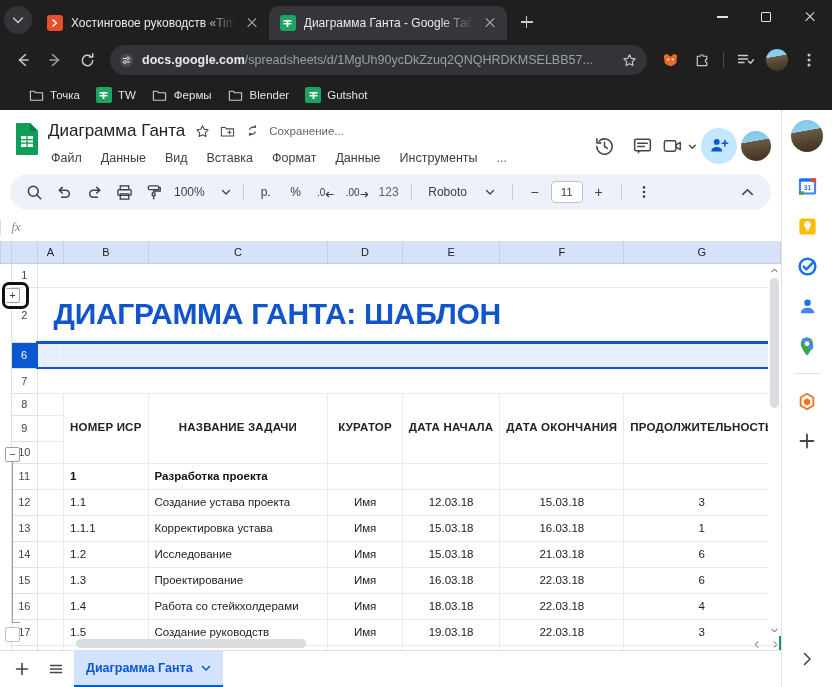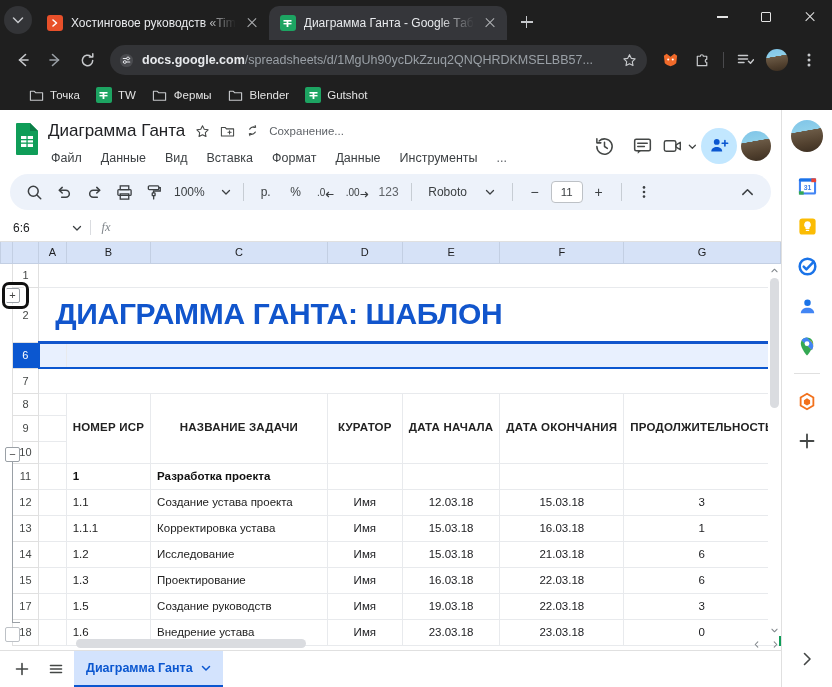--- a/index.html
+++ b/index.html
@@ -512,26 +512,20 @@
         <div class="tb-spacer"></div>
         <div class="tb">
           <svg width="15" height="15" viewBox="0 0 16 16">
               <path d="M3 10l5-5 5 5" fill="none" stroke="#3c4043" stroke-width="1.6" stroke-linecap="round" stroke-linejoin="round"></path>
             </svg>
         </div>
       </div>
     </div>
 
     <div class="formula-bar">
-      <div class="namebox">
-        <span class="namebox-text">6:6</span>
-        <svg width="10" height="10" viewBox="0 0 10 10" style="margin-right:8px;">
-            <path d="M1.5 3.5L5 7l3.5-3.5" fill="none" stroke="#3c4043" stroke-width="1.3" stroke-linecap="round" stroke-linejoin="round"></path>
-          </svg>
-      </div>
       <div class="fb-sep"></div>
       <div class="fx">fx</div>
       <div class="formula-input"></div>
     </div>
 
     <div class="grid-area">
       <div class="grid-scroll">
         <table class="sheet">
           <colgroup>
             <col style="width:26px">
@@ -669,20 +663,31 @@
             <td class="cell"></td>
             <td class="cell task-num">1.3</td>
             <td class="cell task-name">Проектирование</td>
             <td class="cell ctr">Имя</td>
             <td class="cell ctr">16.03.18</td>
             <td class="cell ctr">22.03.18</td>
             <td class="cell ctr" style="border-right:2px solid #0f9d58;">6</td>
           </tr>
           <tr style="height:26px;">
             <td class="rowgroup"></td>
+            <td class="rowhdr">16</td>
+            <td class="cell"></td>
+            <td class="cell task-num">1.4</td>
+            <td class="cell task-name">Работа со стейкхолдерами</td>
+            <td class="cell ctr">Имя</td>
+            <td class="cell ctr">18.03.18</td>
+            <td class="cell ctr">22.03.18</td>
+            <td class="cell ctr" style="border-right:2px solid #0f9d58;">4</td>
+          </tr>
+          <tr style="height:26px;">
+            <td class="rowgroup"></td>
             <td class="rowhdr">17</td>
             <td class="cell"></td>
             <td class="cell task-num">1.5</td>
             <td class="cell task-name">Создание руководств</td>
             <td class="cell ctr">Имя</td>
             <td class="cell ctr">19.03.18</td>
             <td class="cell ctr">22.03.18</td>
             <td class="cell ctr" style="border-right:2px solid #0f9d58;">3</td>
           </tr>
           <tr style="height:26px;">

